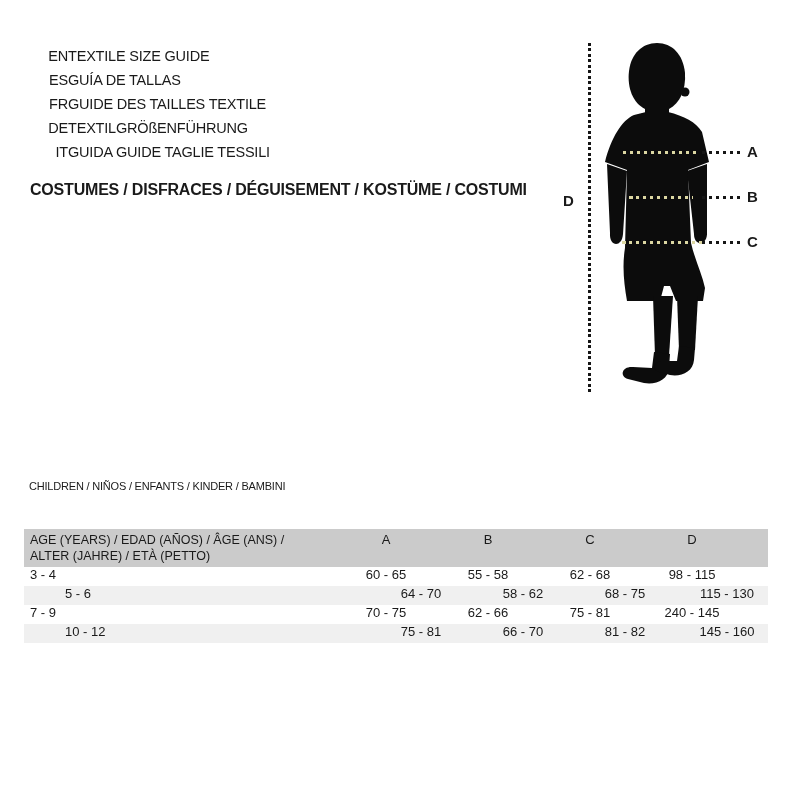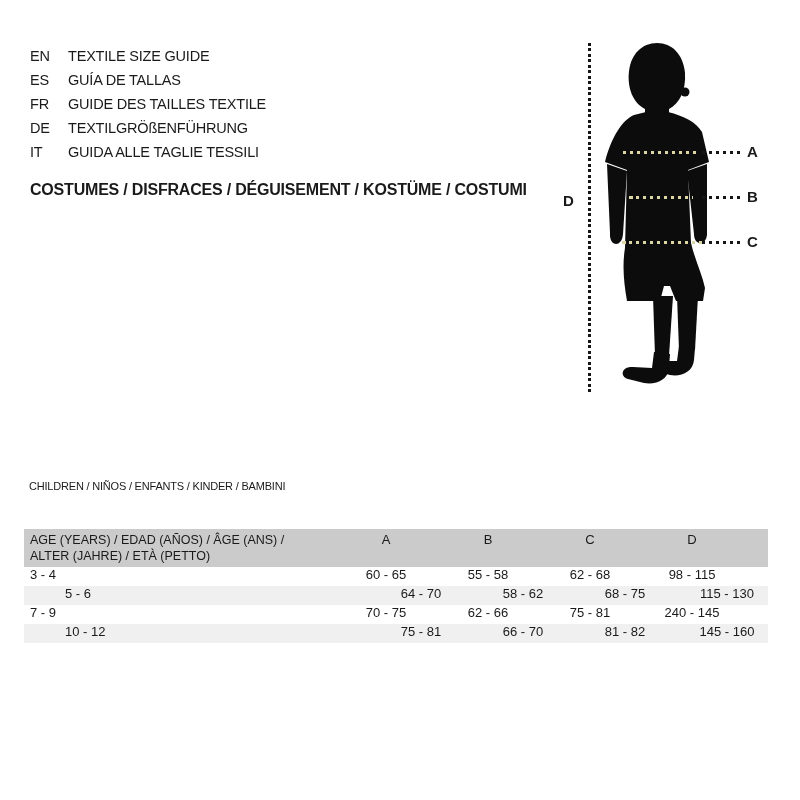--- a/index.html
+++ b/index.html
@@ -10,21 +10,21 @@
     --measure-dot-yellow:#dcd7a2;
     --measure-dot-black:#161616;
   }
   *{margin:0;padding:0;box-sizing:border-box;}
   html,body{background:#fff;}
   .page{
     position:relative;width:800px;height:800px;background:#ffffff;overflow:hidden;
     font-family:"Liberation Sans","DejaVu Sans",sans-serif;color:var(--text,#1a1a1a);
   }
   
-  .lang-list{position:absolute;left:30px;top:44px;}
+  .lang-list{position:absolute;left:30px;top:44px;text-align:right;}
   .lang-row{display:flex;height:24px;align-items:center;font-size:14.5px;letter-spacing:-0.2px;}
   .lang-code{width:38px;flex:0 0 38px;}
   
   .category-title{position:absolute;left:30px;top:181px;font-size:16px;font-weight:bold;letter-spacing:-0.2px;}
   
   .d-label{position:absolute;left:563px;top:192px;font-size:15px;font-weight:bold;}
   .vdots{
     position:absolute;left:588px;top:43px;width:2.5px;height:350px;
     background-image:repeating-linear-gradient(to bottom,var(--measure-dot-black,#161616) 0px,var(--measure-dot-black,#161616) 3px,transparent 3px,transparent 5.5px);
   }
@@ -78,21 +78,21 @@
     <div class="lang-row">
       <span class="lang-code">FR</span>
       <span>GUIDE DES TAILLES TEXTILE</span>
     </div>
     <div class="lang-row">
       <span class="lang-code">DE</span>
       <span>TEXTILGRÖßENFÜHRUNG</span>
     </div>
     <div class="lang-row">
       <span class="lang-code">IT</span>
-      <span>GUIDA ALLE TAGLIE TESSILI</span>
+      <span>GUIDA GUIDE TAGLIE TESSILI</span>
     </div>
   </div>
 
   <div class="category-title">COSTUMES / DISFRACES / DÉGUISEMENT / KOSTÜME / COSTUMI</div>
 
   <div>
     <span class="d-label">D</span>
     <div class="vdots"></div>
 
     <svg class="child-svg" viewBox="0 0 140 355" xmlns="http://www.w3.org/2000/svg" aria-hidden="true">

